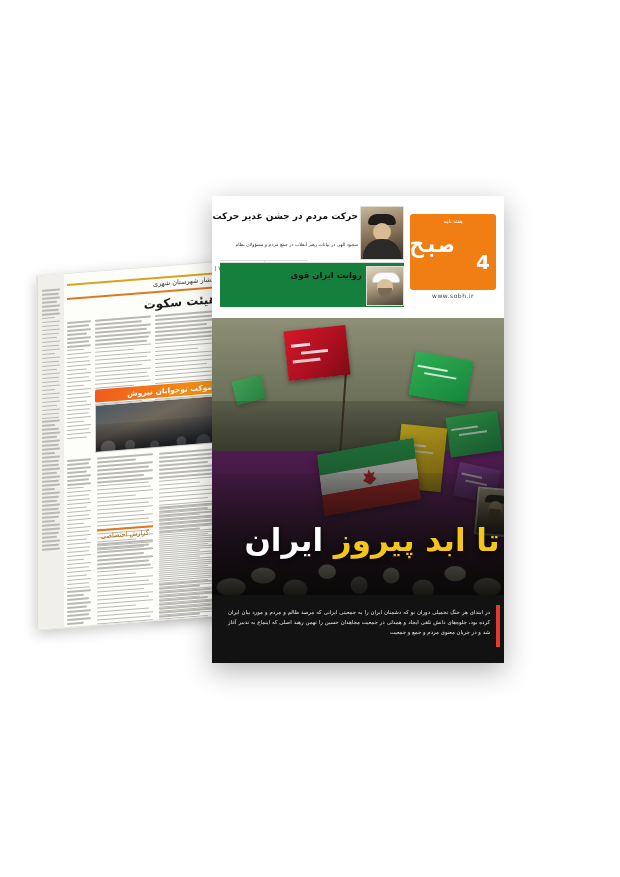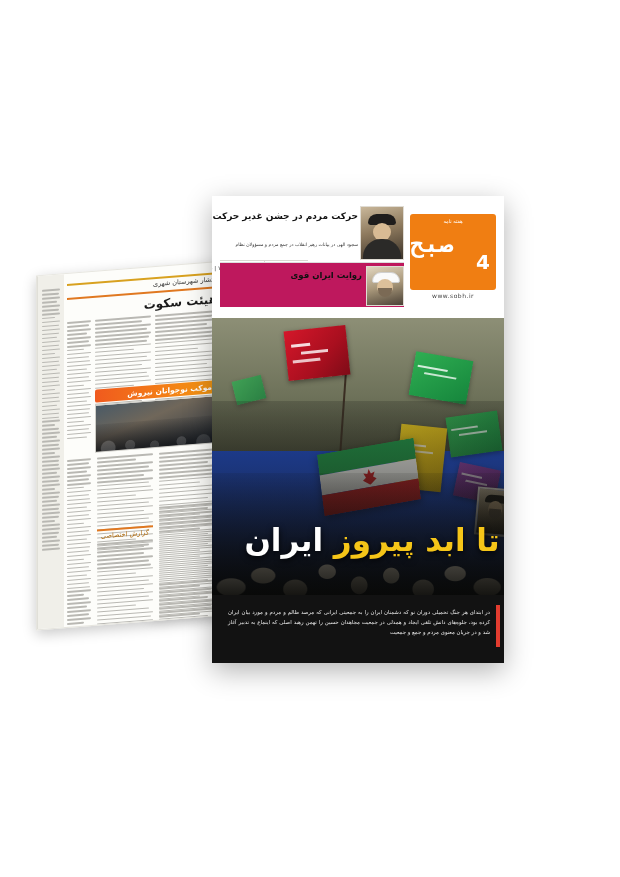--- a/index.html
+++ b/index.html
@@ -301,21 +301,21 @@
     white-space: normal;
   }
 
   
   #cleric-strip {
     position: absolute;
     right: 100px;
     top: 66px;
     width: 184px;
     height: 44px;
-    background: #be185d;
+    background: #15803d;
     border-top: 1px solid #ddd;
   }
   #cleric-photo {
     position: absolute;
     right: 0;
     top: 3px;
     width: 36px;
     height: 38px;
     background: linear-gradient(165deg,#e2d6bf 0%,#a8977a 50%,#4a4136 100%);
     border: 1px solid #e0dcd4;
@@ -351,21 +351,21 @@
   }
 
   
   #cover-photo {
     position: absolute;
     left: 0;
     top: 122px;
     width: 320px;
     height: 277px;
     overflow: hidden;
-    background: #1d4ed8;
+    background: #701a75;
   }
   
   #cover-photo .sky {
     position: absolute; left:0; top:0; width:100%; height:48%;
     background: linear-gradient(180deg,#8d8f76 0%, #6d7159 60%, #4c4f3c 100%);
   }
   #cover-photo .crowd-mass {
     position: absolute; left:0; bottom:0; width:100%; height:70%;
     background:
       radial-gradient(ellipse at 6% 96%, #d9d2c5 0 3.2%, transparent 3.6%),

